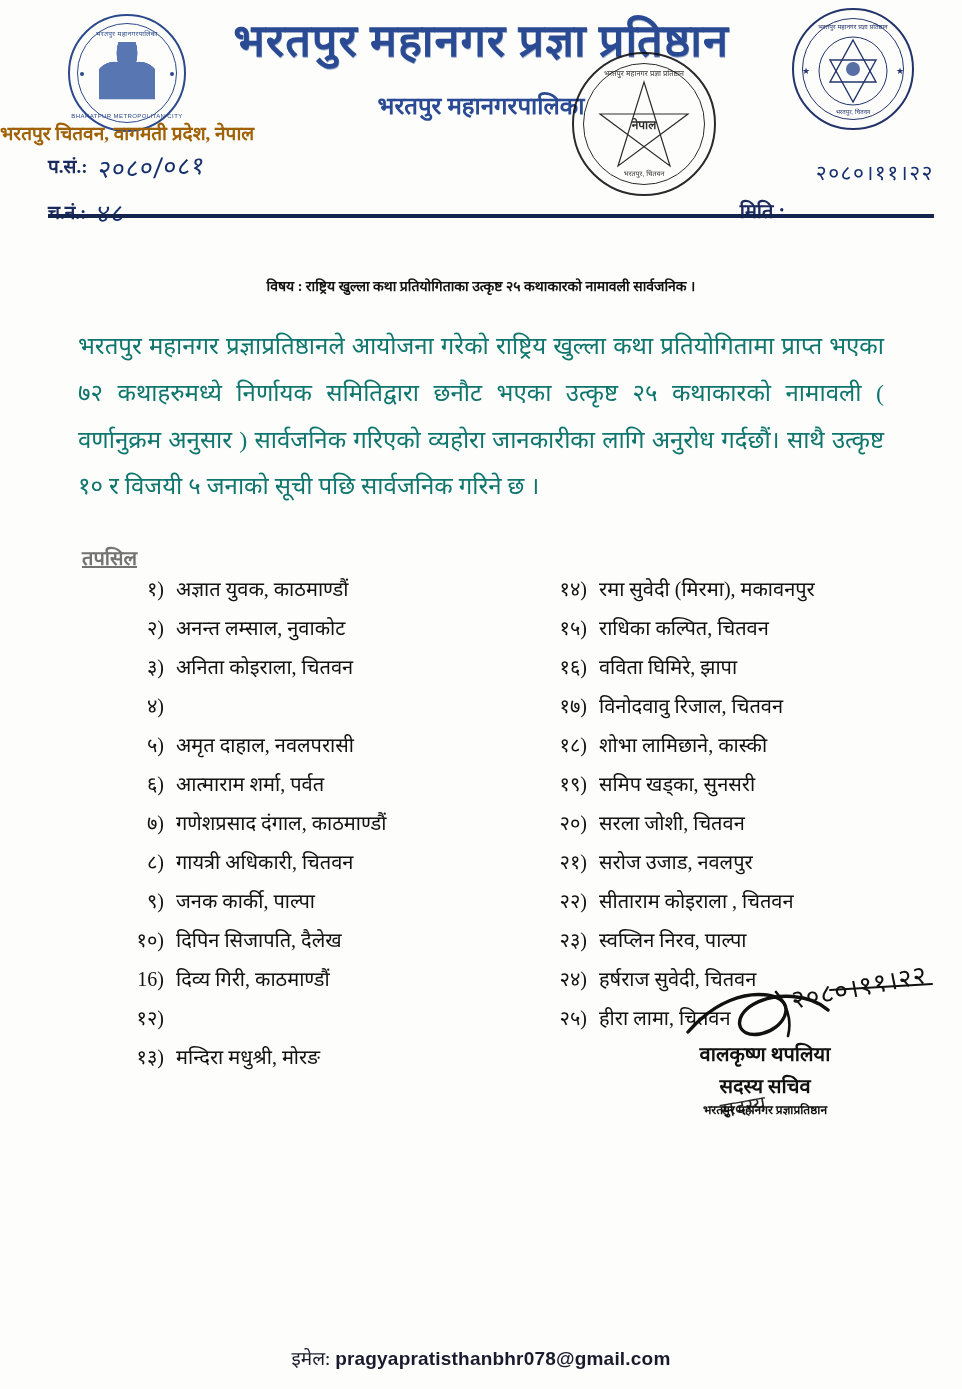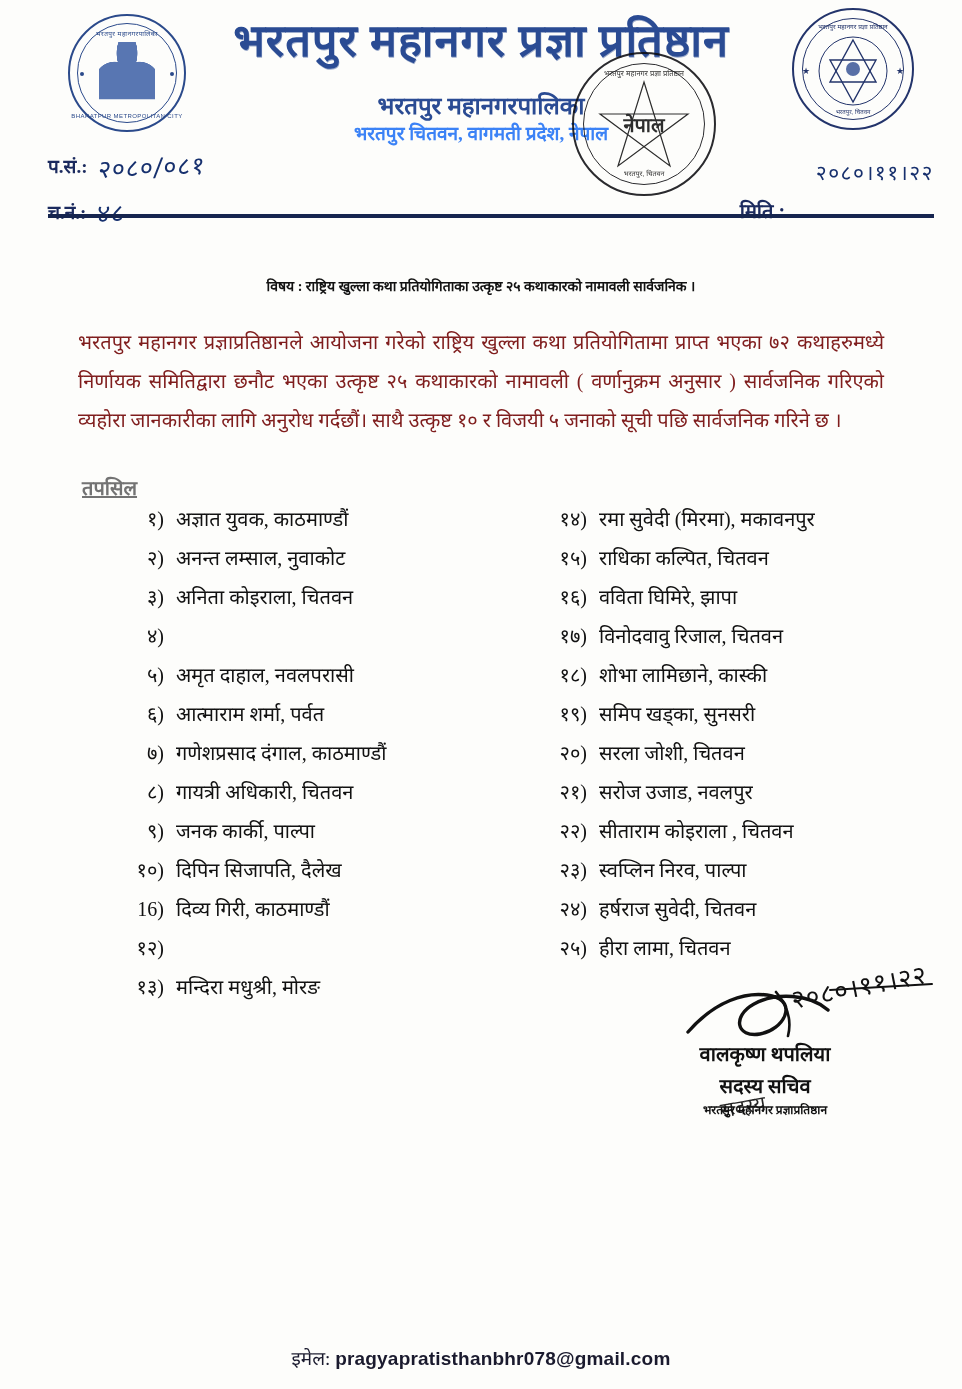--- a/index.html
+++ b/index.html
@@ -117,23 +117,23 @@
     top: 88px;
     text-align: center;
     font-size: 24px;
     color: #2a4b93;
     font-weight: 600;
   }
   .org-sub2 {
     position: absolute;
     left: 0; right: 0;
     top: 120px;
-    text-align: center;
+    text-align: left;
     font-size: 19px;
-    color: #3b82f6;
+    color: #a16207;
     font-weight: 600;
   }
   .estd {
     position: absolute;
     left: 0; right: 0;
     top: 152px;
     text-align: center;
     font-size: 19px;
     color: #1d2d63;
     font-weight: 600;
@@ -198,21 +198,21 @@
     border-radius: 50%;
   }
   .ink-stamp .arc {
     position:absolute; left:0; right:0; text-align:center;
     font-size: 7.5px; color:#111; font-family:"Liberation Sans",sans-serif;
   }
   .ink-stamp .arc.t { top: 14px; }
   .ink-stamp .arc.b { bottom: 16px; font-size:7px; }
   .ink-stamp .ctr {
     position:absolute; left:50%; top:50%; transform:translate(-50%,-50%);
-    font-size: 20px; font-weight:bold; color:#111;
+    font-size: 12px; font-weight:bold; color:#111;
   }
 
   .rule {
     position: absolute;
     left: 48px;
     right: 28px;
     top: 214px;
     height: 4px;
     background: #16254f;
   }
@@ -221,24 +221,24 @@
   .subject {
     margin: 48px 0 0 0;
     text-align: center;
     font-size: 14px;
     color: #121212;
     font-weight: 600;
     padding: 0 90px;
   }
   .para {
     margin: 28px 78px 0 78px;
-    font-size: 20px;
+    font-size: 24px;
     line-height: 1.95;
     text-align: justify;
-    color: #7f1d1d;
+    color: #0f766e;
   }
   .tapasil {
     margin: 34px 0 0 82px;
     font-size: 20px;
     font-weight: 600;
     text-decoration: underline;
     display: inline-block;
     color: #737373;
   }
 

